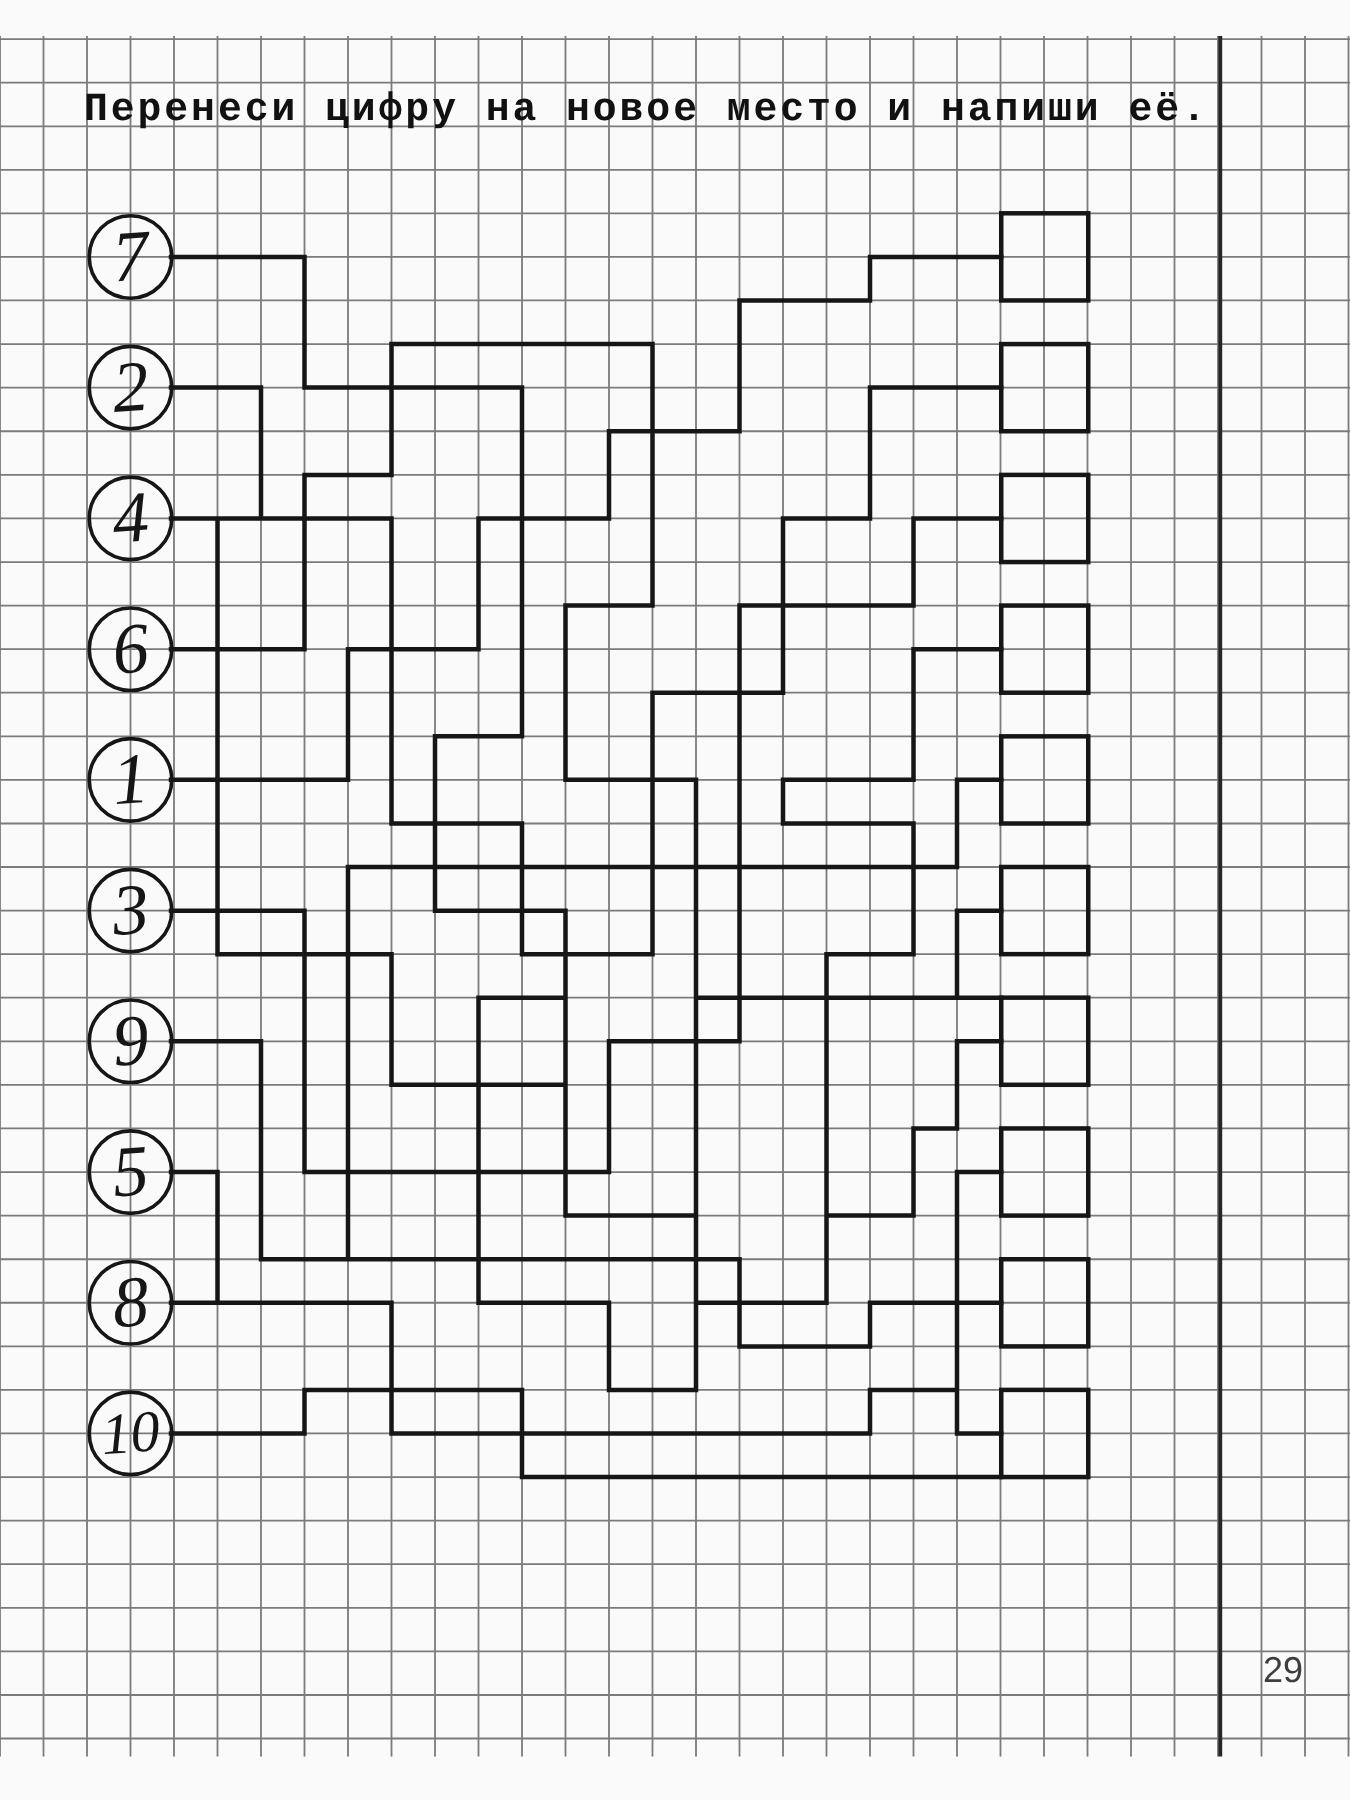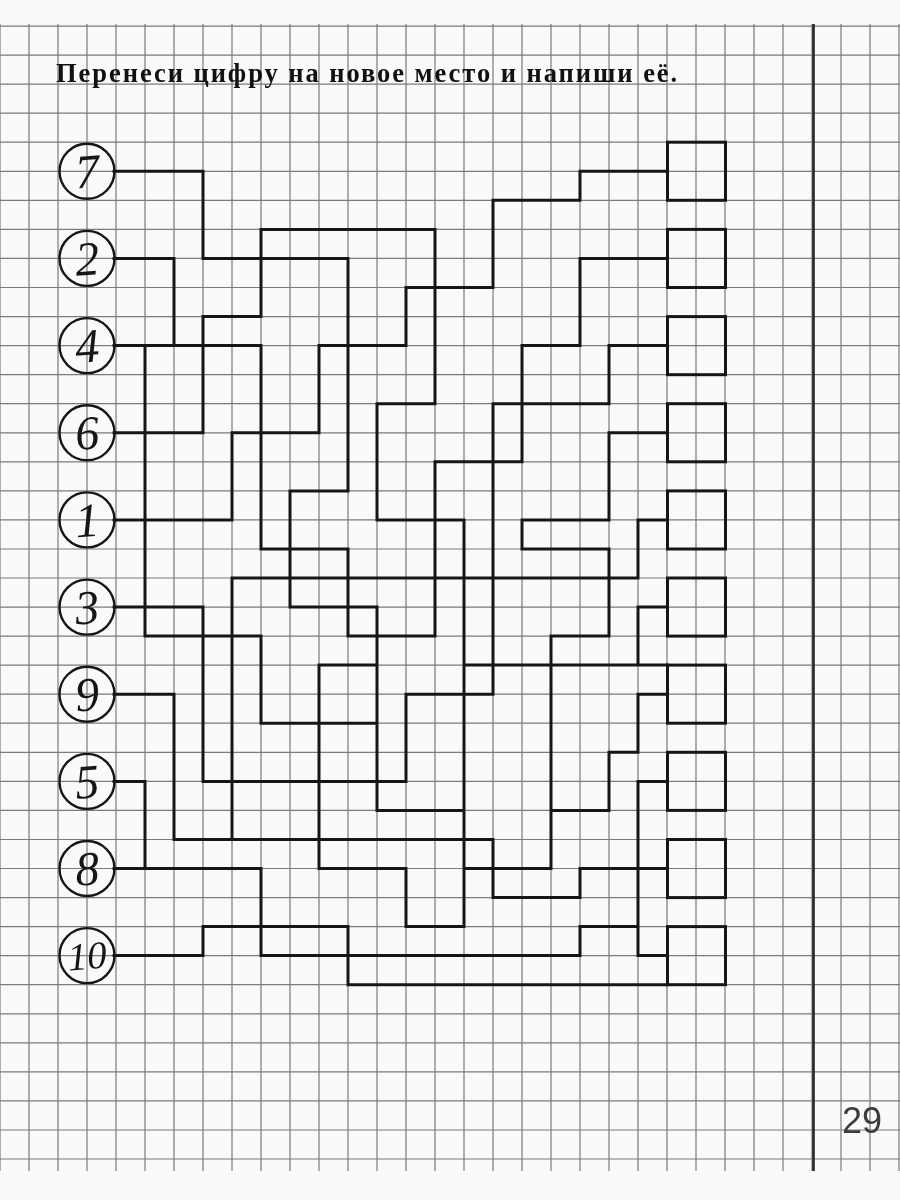--- a/index.html
+++ b/index.html
@@ -1,16 +1,16 @@
 <!DOCTYPE html>
 <html><head><meta charset="utf-8">
 <style>
 html,body{margin:0;padding:0;background:#fbfaf7;width:900px;height:1200px;overflow:hidden;filter:grayscale(1)}
-.headline{position:absolute;left:56px;top:58px;font-family:Liberation Serif, serif;font-weight:bold;font-size:26.5px;color:#111;letter-spacing:1.95px;white-space:nowrap}
-.pagenum{position:absolute;left:842px;top:1100px;font-family:"Liberation Sans",sans-serif;font-size:36px;color:#b91c1c}
+.headline{position:absolute;left:56px;top:58px;font-family:Liberation Mono, monospace;font-weight:bold;font-size:26.5px;color:#111;letter-spacing:1.95px;white-space:nowrap}
+.pagenum{position:absolute;left:842px;top:1100px;font-family:"Liberation Sans",sans-serif;font-size:24px;color:#b91c1c}
 svg{position:absolute;left:0;top:0}
 </style></head>
 <body>
 
 <svg width="900" height="1200" viewBox="0 0 900 1200">
 
 <path d="M0.0 24V1171 M29.0 24V1171 M58.0 24V1171 M87.0 24V1171 M116.0 24V1171 M145.0 24V1171 M174.0 24V1171 M203.0 24V1171 M232.0 24V1171 M261.0 24V1171 M290.0 24V1171 M319.0 24V1171 M348.0 24V1171 M377.0 24V1171 M406.0 24V1171 M435.0 24V1171 M464.0 24V1171 M493.0 24V1171 M522.0 24V1171 M551.0 24V1171 M580.0 24V1171 M609.0 24V1171 M638.0 24V1171 M667.0 24V1171 M696.0 24V1171 M725.0 24V1171 M754.0 24V1171 M783.0 24V1171 M812.0 24V1171 M841.0 24V1171 M870.0 24V1171 M899.0 24V1171 M0 26.1H900 M0 55.1H900 M0 84.2H900 M0 113.2H900 M0 142.2H900 M0 171.3H900 M0 200.3H900 M0 229.4H900 M0 258.4H900 M0 287.5H900 M0 316.6H900 M0 345.6H900 M0 374.7H900 M0 403.7H900 M0 432.8H900 M0 461.8H900 M0 490.9H900 M0 519.9H900 M0 549.0H900 M0 578.0H900 M0 607.1H900 M0 636.1H900 M0 665.1H900 M0 694.2H900 M0 723.2H900 M0 752.3H900 M0 781.4H900 M0 810.4H900 M0 839.5H900 M0 868.5H900 M0 897.6H900 M0 926.6H900 M0 955.6H900 M0 984.7H900 M0 1013.8H900 M0 1042.8H900 M0 1071.9H900 M0 1100.9H900 M0 1130.0H900 M0 1159.0H900" stroke="#7b7b7b" stroke-width="1.2" fill="none"></path>
 
 <line x1="813.5" y1="24" x2="813.5" y2="1171" stroke="#262626" stroke-width="2.6"></line>
 

